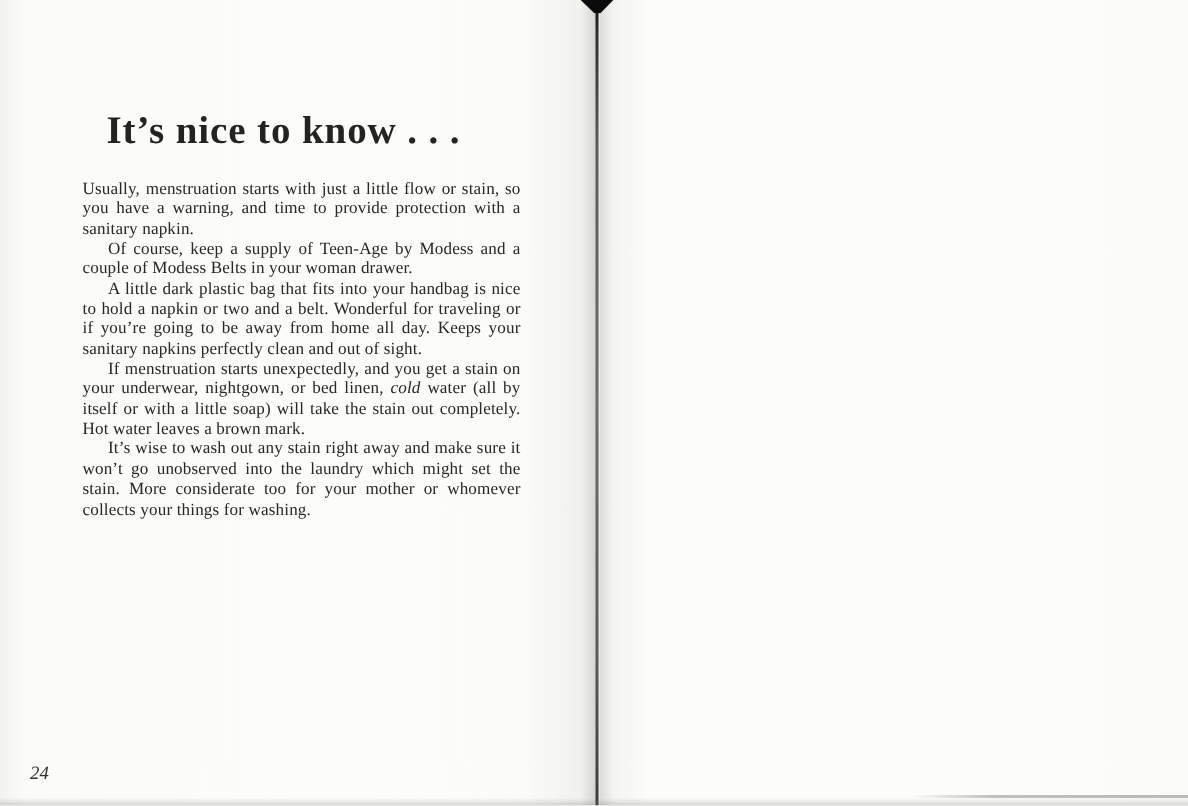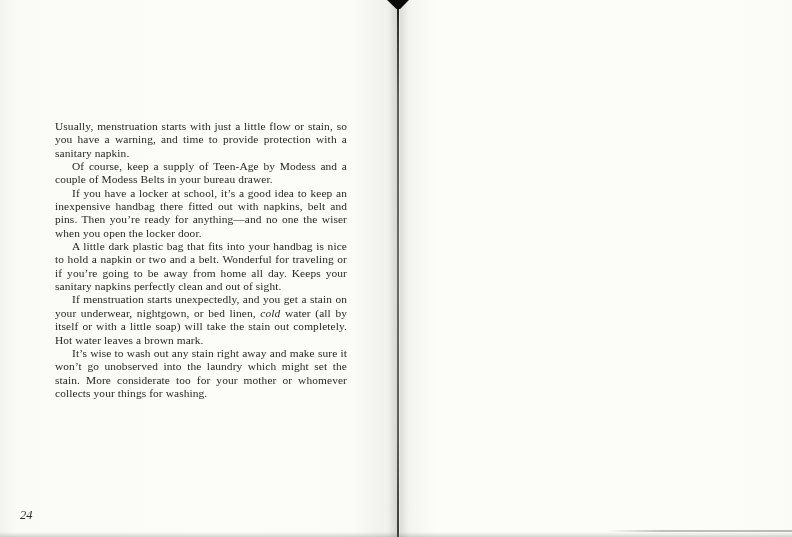--- a/index.html
+++ b/index.html
@@ -68,24 +68,24 @@
     font-style: italic; font-size: 12.5px; color: #30302e;
   }
   .page-number-left  { left: 20px;  top: 508px; font-style: italic; }
 </style>
 </head>
 <body>
 
 <div class="canvas">
 
   <div class="page-left">
+    <h1 class="page-title">It’s nice to know . . .</h1>
     <div class="body-block left-body">
         <p class="para"><span>Usually, menstruation starts with just a little flow or stain, so you have a warning, and time to provide protection with a sanitary napkin.</span></p>
-        <p class="para indent"><span>Of course, keep a supply of Teen-Age by Modess and a couple of Modess Belts in your bureau drawer.</span></p>
-        <p class="para indent"><span>If you have a locker at school, it’s a good idea to keep an inexpensive handbag there fitted out with napkins, belt and pins. Then you’re ready for anything—and no one the wiser when you open the locker door.</span></p>
+        <p class="para indent"><span>Of course, keep a supply of Teen-Age by Modess and a couple of Modess Belts in your woman drawer.</span></p>
         <p class="para indent"><span>A little dark plastic bag that fits into your handbag is nice to hold a napkin or two and a belt. Wonderful for traveling or if you’re going to be away from home all day. Keeps your sanitary napkins perfectly clean and out of sight.</span></p>
         <p class="para indent"><span>If menstruation starts unexpectedly, and you get a stain on your underwear, nightgown, or bed linen, </span><i>cold</i><span> water (all by itself or with a little soap) will take the stain out completely. Hot water leaves a brown mark.</span></p>
         <p class="para indent"><span>It’s wise to wash out any stain right away and make sure it won’t go unobserved into the laundry which might set the stain. More considerate too for your mother or whomever collects your things for washing.</span></p>
       </div>
     <div class="page-number page-number-left">24</div>
   </div>
 
   <div class="page-right">
     
     

